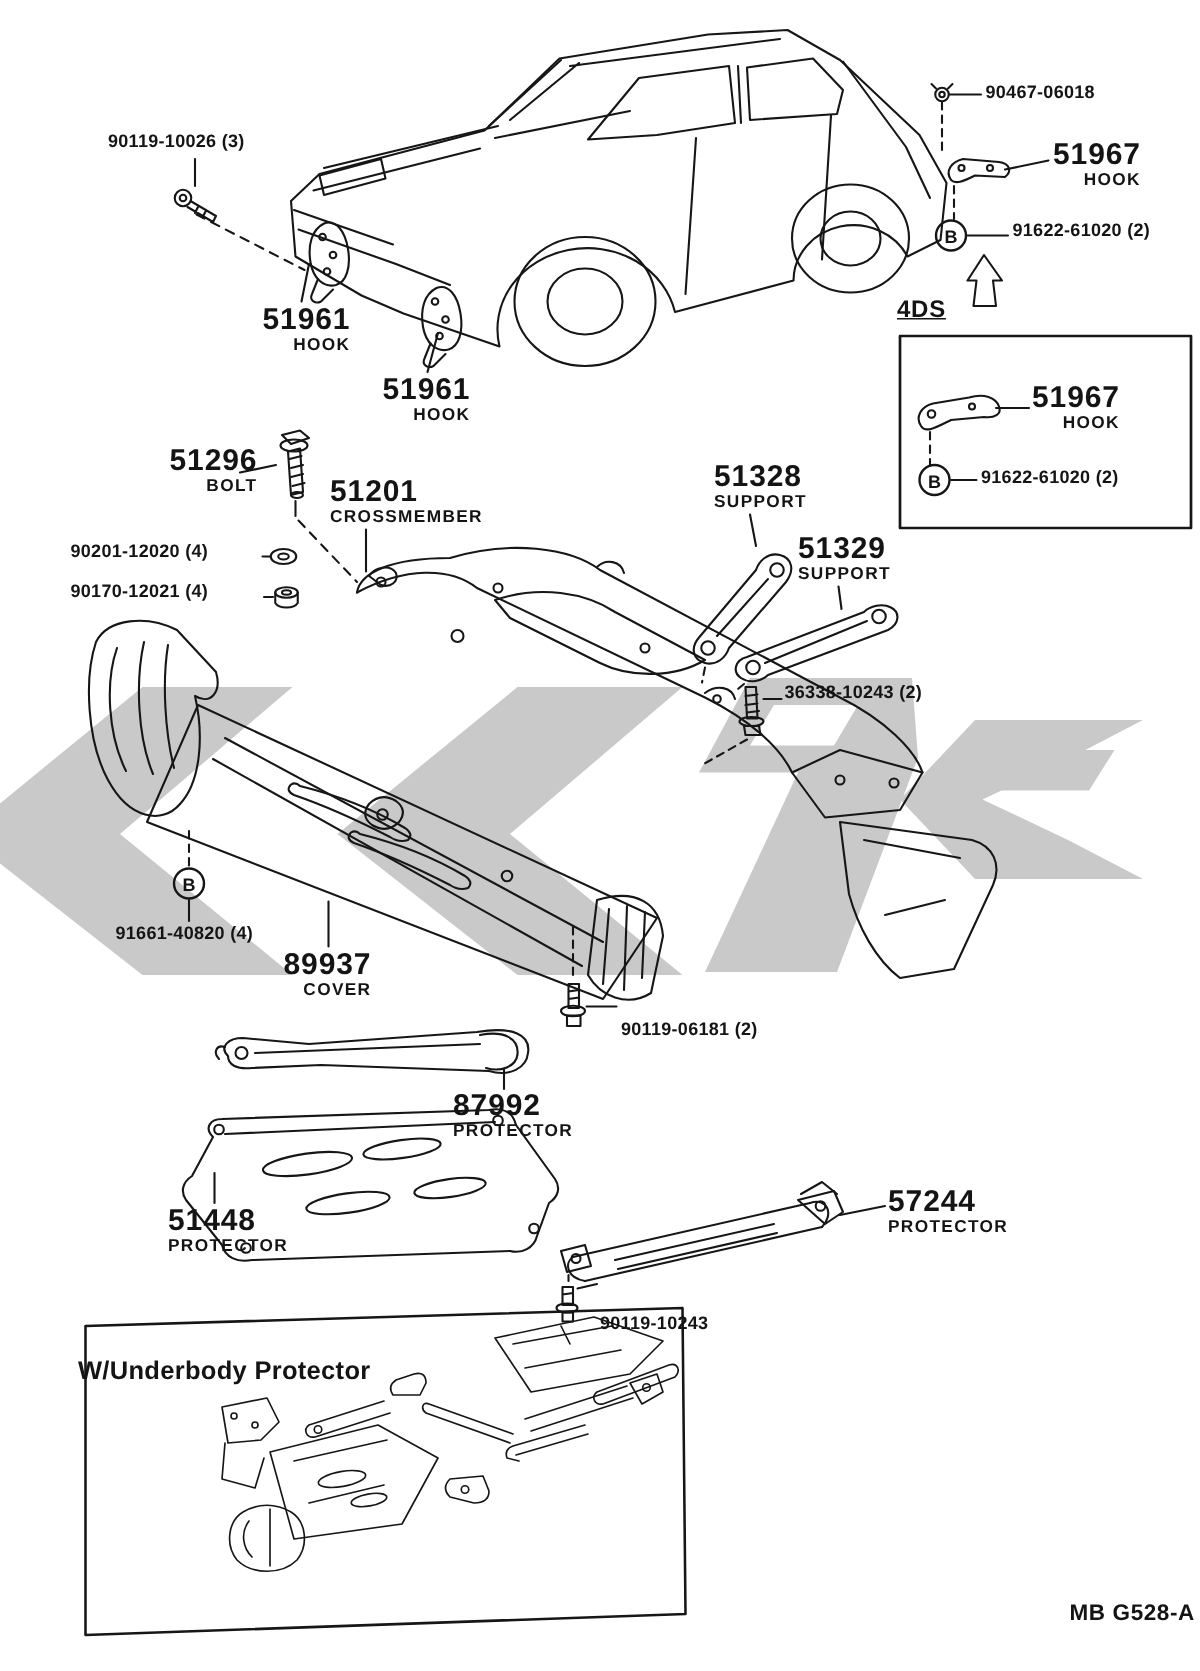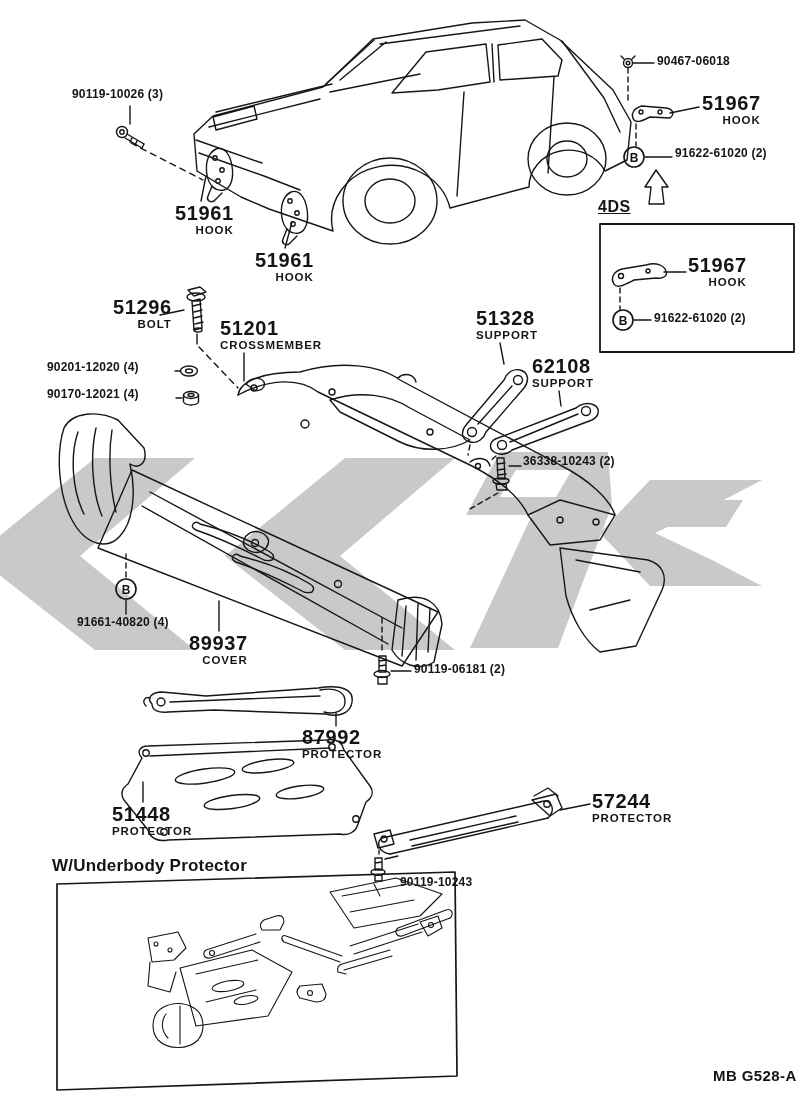--- a/index.html
+++ b/index.html
@@ -284,35 +284,35 @@
 <div class="lbl pn-lg" style="left:113px;top:297px"><span>51296</span><span class="pd">BOLT</span></div>
 
 <div class="lbl pn-lg" style="left:220px;top:318px"><span>51201</span><span class="pd">CROSSMEMBER</span></div>
 
 <div class="lbl pn-md" style="left:47px;top:361px"><span>90201-12020 (4)</span></div>
 
 <div class="lbl pn-md" style="left:47px;top:388px"><span>90170-12021 (4)</span></div>
 
 <div class="lbl pn-lg" style="left:476px;top:308px"><span>51328</span><span class="pd">SUPPORT</span></div>
 
-<div class="lbl pn-lg" style="left:532px;top:356px"><span>62108</span><span class="pd">SUPPORT</span></div>
+<div class="lbl pn-lg" style="left:532px;top:356px"><span>51329</span><span class="pd">SUPPORT</span></div>
 
 <div class="lbl pn-md" style="left:523px;top:455px"><span>36338-10243 (2)</span></div>
 
 <div class="lbl pn-md" style="left:77px;top:616px"><span>91661-40820 (4)</span></div>
 
 <div class="lbl pn-lg" style="left:189px;top:633px"><span>89937</span><span class="pd">COVER</span></div>
 
-<div class="lbl pn-md" style="left:414px;top:663px"><span>90119-06181 (2)</span></div>
+<div class="lbl pn-md" style="left:414px;top:680px"><span>90119-06181 (2)</span></div>
 
 <div class="lbl pn-lg" style="left:302px;top:727px"><span>87992</span><span class="pd">PROTECTOR</span></div>
 
 <div class="lbl pn-lg" style="left:112px;top:804px"><span>51448</span><span class="pd">PROTECTOR</span></div>
 
 <div class="lbl pn-lg" style="left:592px;top:791px"><span>57244</span><span class="pd">PROTECTOR</span></div>
 
 <div class="lbl pn-md" style="left:400px;top:876px"><span>90119-10243</span></div>
 
-<div class="lbl boxtitle" style="left:52px;top:857px"><span>W/Underbody Protector</span></div>
+<div class="lbl boxtitle" style="left:52px;top:905px"><span>W/Underbody Protector</span></div>
 
 <div class="lbl foot" style="left:713px;top:1068px"><span>MB G528-A</span></div>
 
 </div>
 
 </body></html>

